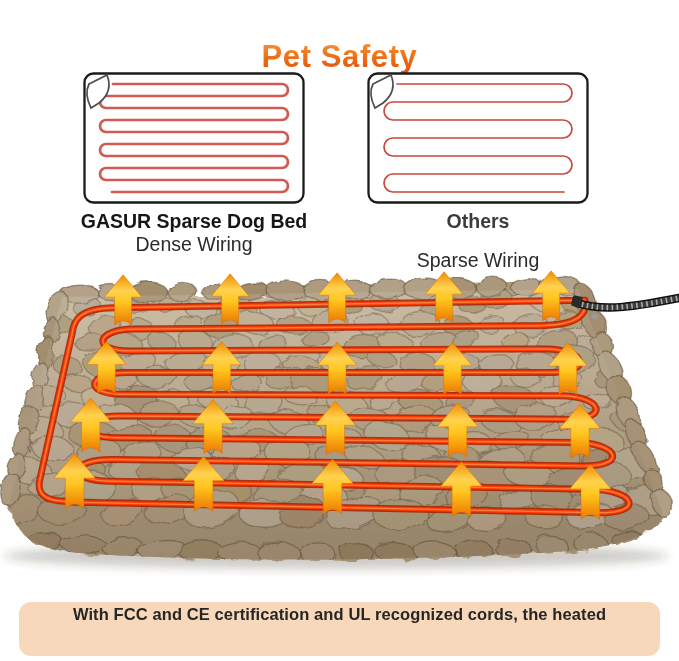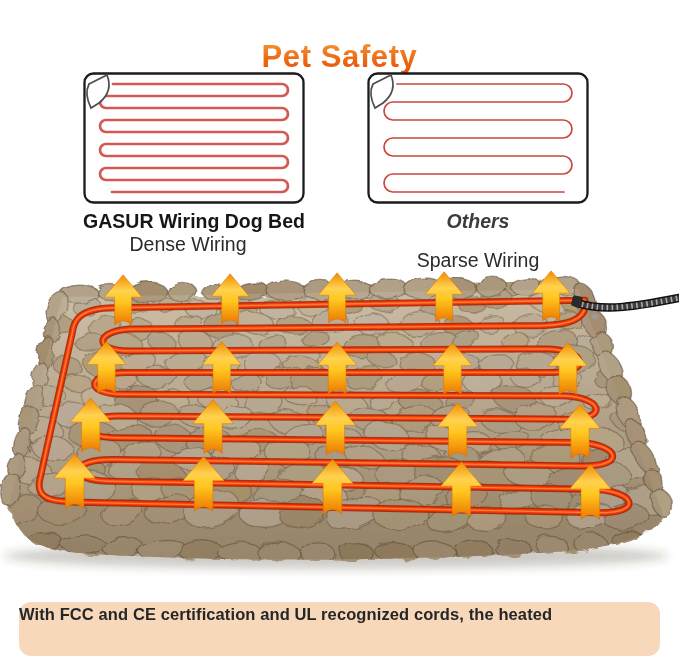--- a/index.html
+++ b/index.html
@@ -11,26 +11,26 @@
     .title{background:linear-gradient(180deg,#f89b3d 0%,#ee6a12 55%,#e24f0a 100%);
            -webkit-background-clip:text;-webkit-text-fill-color:transparent;}
   }
   .diagram{position:absolute;width:222px;height:132px;}
   #diagLeft{left:83px;top:72px;}
   #diagRight{left:367px;top:72px;}
   .lbl{position:absolute;text-align:center;line-height:22px;}
   .lbl-main{font-size:19.5px;font-weight:bold;color:#161616;}
   .lbl-sub{font-size:19.5px;font-weight:normal;color:#2b2b2b;}
   #lblGasur{left:18px;width:352px;top:210px;}
-  #lblDense{left:12px;width:352px;top:233px;text-align:center;}
-  #lblOthers{left:368px;width:220px;top:210px;color:#3c3c3c;font-style:italic;}
+  #lblDense{left:18px;width:352px;top:233px;text-align:center;}
+  #lblOthers{left:368px;width:220px;top:210px;color:#3c3c3c;}
   #lblSparse{left:368px;width:220px;top:233px;margin-top:16px;}
   #padSvg{position:absolute;left:0;top:0;width:679px;height:661px;pointer-events:none;}
   .banner{position:absolute;left:19px;top:602px;width:641px;height:54px;
-          border-radius:12px;display:flex;flex-direction:row;justify-content:flex-start;
+          border-radius:12px;display:flex;flex-direction:column;justify-content:flex-start;
           text-align:center;font-weight:bold;font-size:16.5px;line-height:24px;
           letter-spacing:.1px;}
 </style>
 </head>
 <body>
 
 <svg id="padSvg" viewBox="0 0 679 661">
     <defs>
       <linearGradient id="padgrad" x1="0" y1="0" x2="0.15" y2="1">
         <stop offset="0%" stop-color="#c7b69b"></stop>
@@ -344,20 +344,20 @@
     <rect x="1.5" y="1.5" width="219" height="129" rx="9" fill="#ffffff" stroke="#1b1b1b" stroke-width="2.3"></rect>
     <path d="M 30 12 L 199 12 A 6 6 0 0 1 199 24 L 23 24 A 6 6 0 0 0 23 36 L 199 36 A 6 6 0 0 1 199 48 L 23 48 A 6 6 0 0 0 23 60 L 199 60 A 6 6 0 0 1 199 72 L 23 72 A 6 6 0 0 0 23 84 L 199 84 A 6 6 0 0 1 199 96 L 23 96 A 6 6 0 0 0 23 108 L 199 108 A 6 6 0 0 1 199 120 L 29 120" fill="none" stroke="#d25a50" stroke-width="2.7" stroke-linecap="round"></path>
     <path d="M6 12 L24 3 C28 13 26 23 16 31 L8 36 C3 26 3 18 6 12 Z" fill="#ffffff" stroke="#4d4d4d" stroke-width="1.7"></path>
   </svg>
 <svg id="diagRight" class="diagram" viewBox="0 0 222 132">
     <rect x="1.5" y="1.5" width="219" height="129" rx="9" fill="#ffffff" stroke="#1b1b1b" stroke-width="2.3"></rect>
     <path d="M 30 12 L 196 12 A 9 9 0 0 1 196 30 L 26 30 A 9 9 0 0 0 26 48 L 196 48 A 9 9 0 0 1 196 66 L 26 66 A 9 9 0 0 0 26 84 L 196 84 A 9 9 0 0 1 196 102 L 26 102 A 9 9 0 0 0 26 120 L 197 120" fill="none" stroke="#c8473d" stroke-width="1.7" stroke-linecap="round"></path>
     <path d="M6 12 L24 3 C28 13 26 23 16 31 L8 36 C3 26 3 18 6 12 Z" fill="#ffffff" stroke="#4d4d4d" stroke-width="1.7"></path>
   </svg>
 
-<div id="lblGasur" class="lbl lbl-main">GASUR Wiring Dog Bed</div>
+<div id="lblGasur" class="lbl lbl-main">GASUR Sparse Dog Bed</div>
 <div id="lblDense" class="lbl lbl-sub">Dense Wiring</div>
 <div id="lblOthers" class="lbl lbl-main">Others</div>
 <div id="lblSparse" class="lbl lbl-sub">Sparse Wiring</div>
 
 <div class="banner" id="banner" style="background: rgb(248, 216, 187); color: rgb(38, 38, 38);">
   <div>With FCC and CE certification and UL recognized cords, the heated</div>
 </div>
 
 </body></html>

